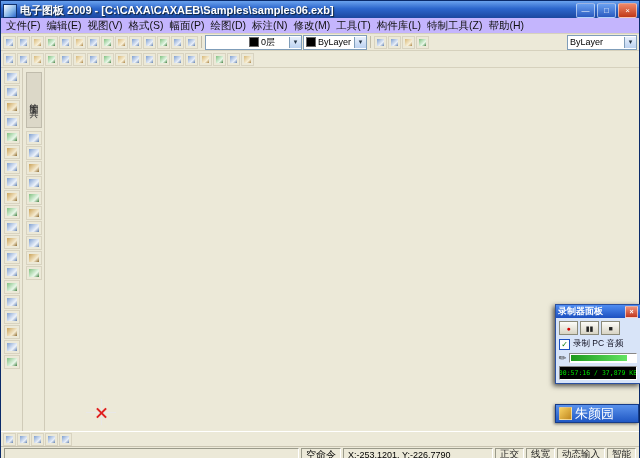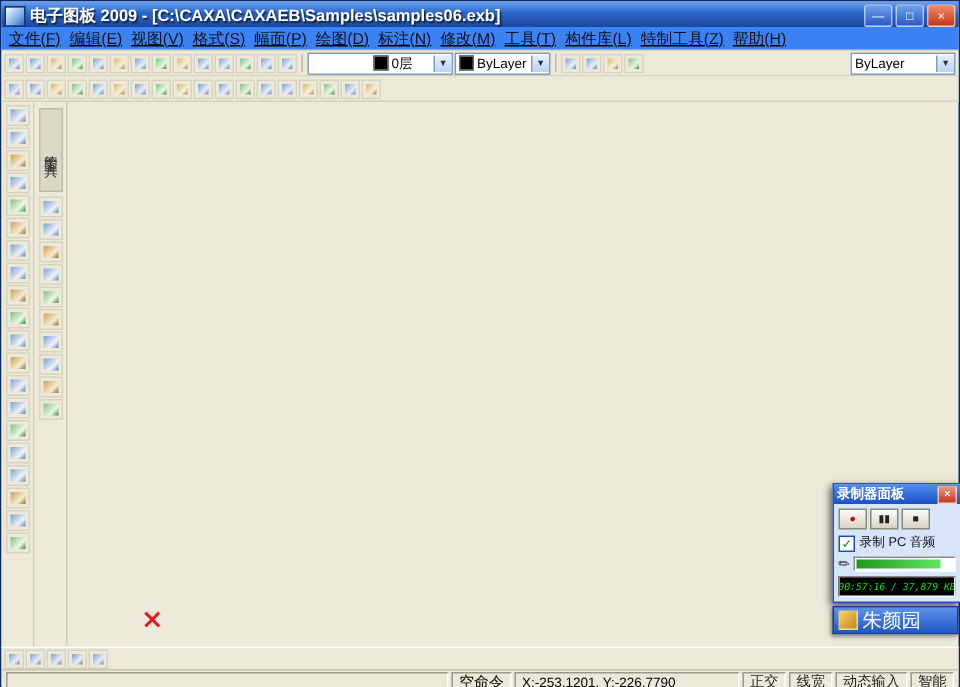--- a/index.html
+++ b/index.html
@@ -15,22 +15,22 @@
     background:linear-gradient(135deg,#ffffff,#7fb2e8 60%,#2c66cc);}
   .title{color:#fff;font-weight:bold;font-size:11px;white-space:nowrap;overflow:hidden;flex:1;
     text-shadow:1px 1px 1px #123;}
   .winbtns{display:flex;gap:2px;flex:none;}
   .wbtn{width:17px;height:13px;display:flex;align-items:center;justify-content:center;
     font-size:8px;color:#fff;border:1px solid #ffffff88;border-radius:2px;
     background:linear-gradient(180deg,#6aa0f0,#2a5ac0);}
   .wbtn.close{background:linear-gradient(180deg,#f08868,#c03818);}
 
   
-  .menubar{height:15px;flex:none;display:flex;align-items:center;background:#3b82f6;
-    border-bottom:1px solid #d6d1bd;padding-left:2px;text-decoration:underline;}
+  .menubar{height:15px;flex:none;display:flex;align-items:center;background:#c4b5fd;
+    border-bottom:1px solid #d6d1bd;padding-left:2px;}
   .menuitem{padding:0 3px;font-size:10.5px;color:#111;white-space:nowrap;}
 
   
   .tbrow{height:16px;flex:none;display:flex;align-items:center;background:#ece9d8;
     border-bottom:1px solid #d6d1bd;padding:0 2px;gap:1px;}
   .tbgroup{display:flex;gap:1px;align-items:center;}
   .tsep{width:1px;height:12px;background:#c2bda8;margin:0 2px;flex:none;}
   .tbtn{width:13px;height:13px;border:1px solid #d8d3c0;background:#ece9d8;position:relative;padding:0;flex:none;}
   .tbtn::after{content:"";position:absolute;inset:2px;
     background:linear-gradient(135deg,#7e9fd0,#e9eff9 65%,#5f7fae);}
@@ -80,21 +80,21 @@
     display:flex;align-items:center;gap:2px;padding:0 3px;font-size:10px;}
   .spanel{height:11px;border:1px solid;border-color:#9a9a8a #fff #fff #9a9a8a;
     padding:0 4px;display:flex;align-items:center;background:#ece9d8;white-space:nowrap;}
   .spanel.grow{flex:1;}
   .spanel.coords{font-size:9px;min-width:140px;}
   .stoggles{display:flex;gap:2px;}
   .stog{height:11px;border:1px solid;border-color:#9a9a8a #fff #fff #9a9a8a;
     padding:0 4px;display:flex;align-items:center;font-size:9.5px;color:#222;}
 
   
-  .recorder{position:absolute;left:555px;top:322px;width:84px;z-index:40;
+  .recorder{position:absolute;left:555px;top:304px;width:84px;z-index:40;
     background:#d8e4f8;border:1px solid #2a50a0;box-shadow:-2px 2px 5px #000a;}
   .rec-title{height:13px;display:flex;align-items:center;padding:0 2px;gap:2px;
     background:linear-gradient(180deg,#4f8df2,#1c50c0);color:#fff;font-size:9px;font-weight:bold;}
   .rec-title .lbl{flex:1;white-space:nowrap;overflow:hidden;}
   .rec-close{width:11px;height:10px;flex:none;border:1px solid #ffffff99;color:#fff;font-size:7px;
     display:flex;align-items:center;justify-content:center;
     background:linear-gradient(#f09078,#c03820);}
   .rec-body{padding:3px;display:flex;flex-direction:column;gap:3px;}
   .rec-btns{display:flex;gap:2px;}
   .rbtn{width:19px;height:14px;border:1px solid #8a8a7a;font-size:7px;line-height:1;
@@ -104,21 +104,21 @@
   .rec-check{display:flex;align-items:center;gap:3px;font-size:8.5px;color:#112;}
   .checkbox{width:9px;height:9px;flex:none;background:#fff;border:1px solid #1c50c0;
     display:flex;align-items:center;justify-content:center;font-size:8px;color:#0a7a0a;}
   .rec-meter{display:flex;align-items:center;gap:2px;}
   .pencil{font-size:9px;transform:rotate(-40deg);color:#333;flex:none;}
   .meter{flex:1;height:8px;border:1px solid;border-color:#888 #fff #fff #888;background:#fff;position:relative;}
   .meter-fill{position:absolute;top:1px;bottom:1px;left:1px;right:14%;
     background:linear-gradient(90deg,#1d9a1d,#63e463);}
   .rec-time{height:12px;background:#000;border:1px solid;border-color:#888 #fff #fff #888;
     color:#00e000;font-family:"DejaVu Sans Mono", monospace;font-size:6.5px;
-    display:flex;align-items:center;justify-content:center;white-space:nowrap;overflow:hidden;font-style:italic;}
+    display:flex;align-items:center;justify-content:center;white-space:nowrap;overflow:hidden;}
 
   
   .winpanel{position:absolute;left:555px;top:404px;width:84px;z-index:40;
     display:flex;flex-direction:column;gap:1px;}
   .wrow{height:17px;display:flex;align-items:center;gap:3px;padding:0 3px;color:#fff;font-size:13px;
     background:linear-gradient(180deg,#5a92ec,#2058c4);border:1px solid #163c88;
     box-shadow:-1px 1px 3px #0008;}
   .wicon{width:11px;height:11px;flex:none;border:1px solid #ffffff66;
     background:linear-gradient(135deg,#f8d060,#c08820);}
 

